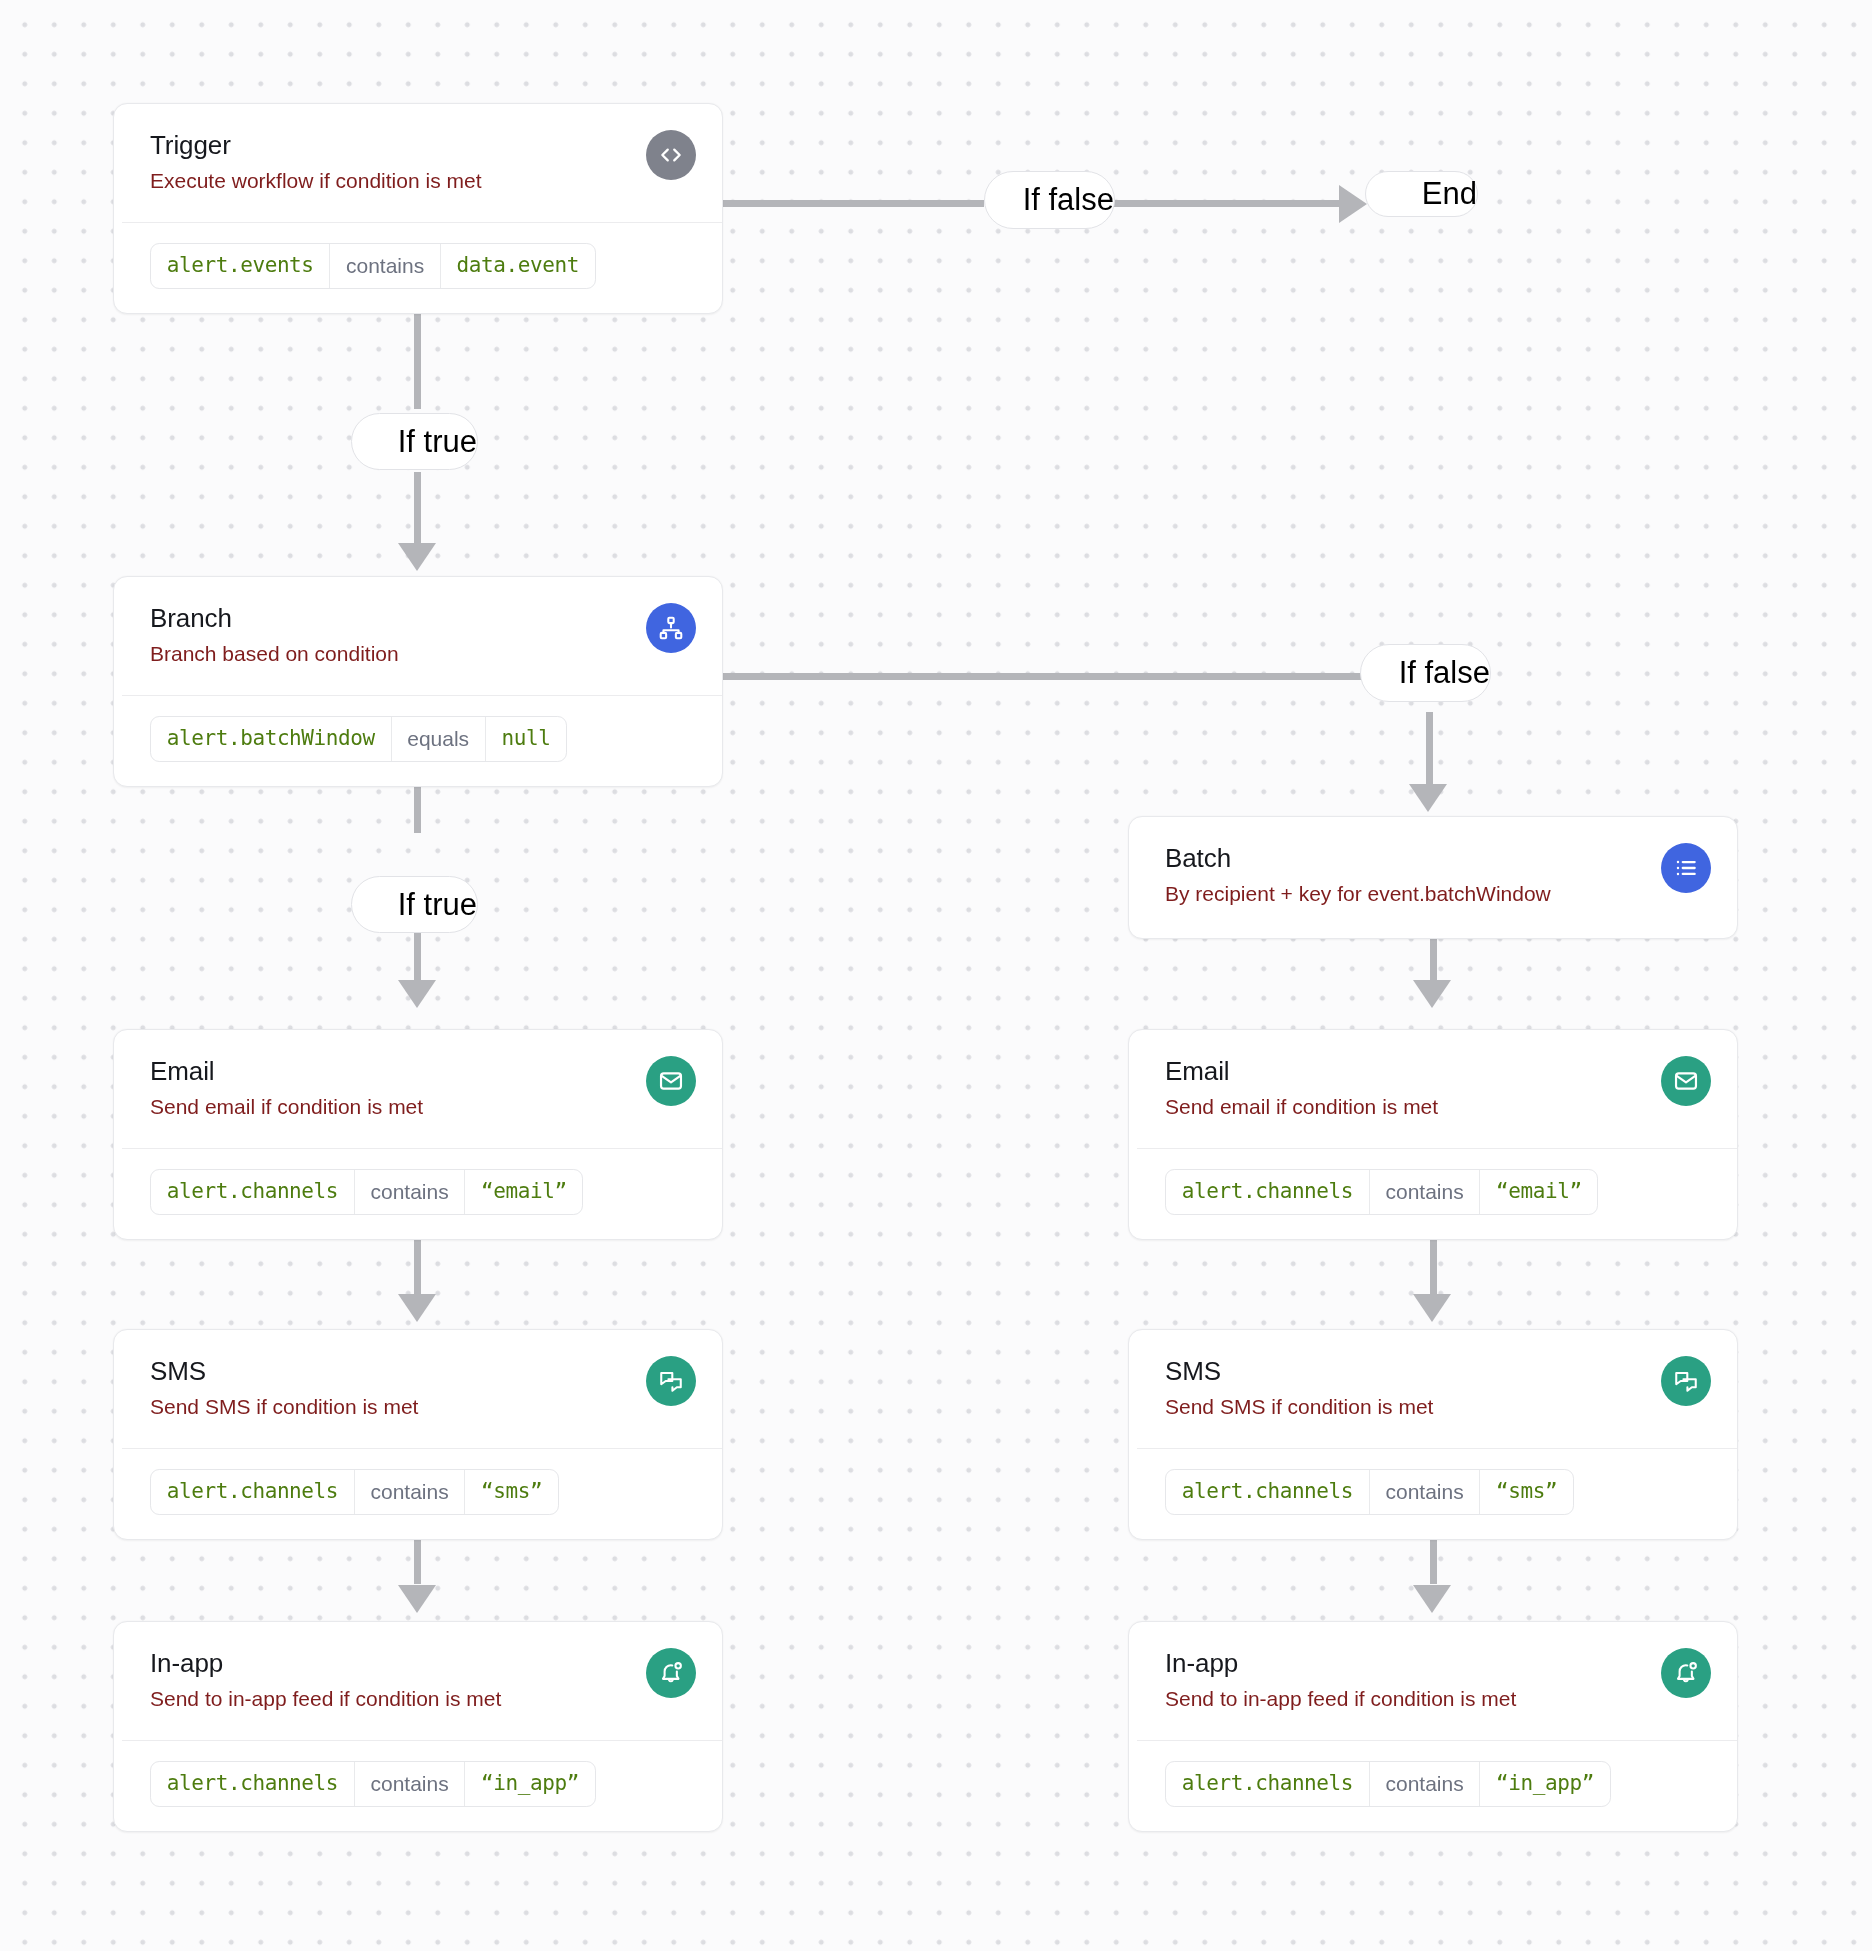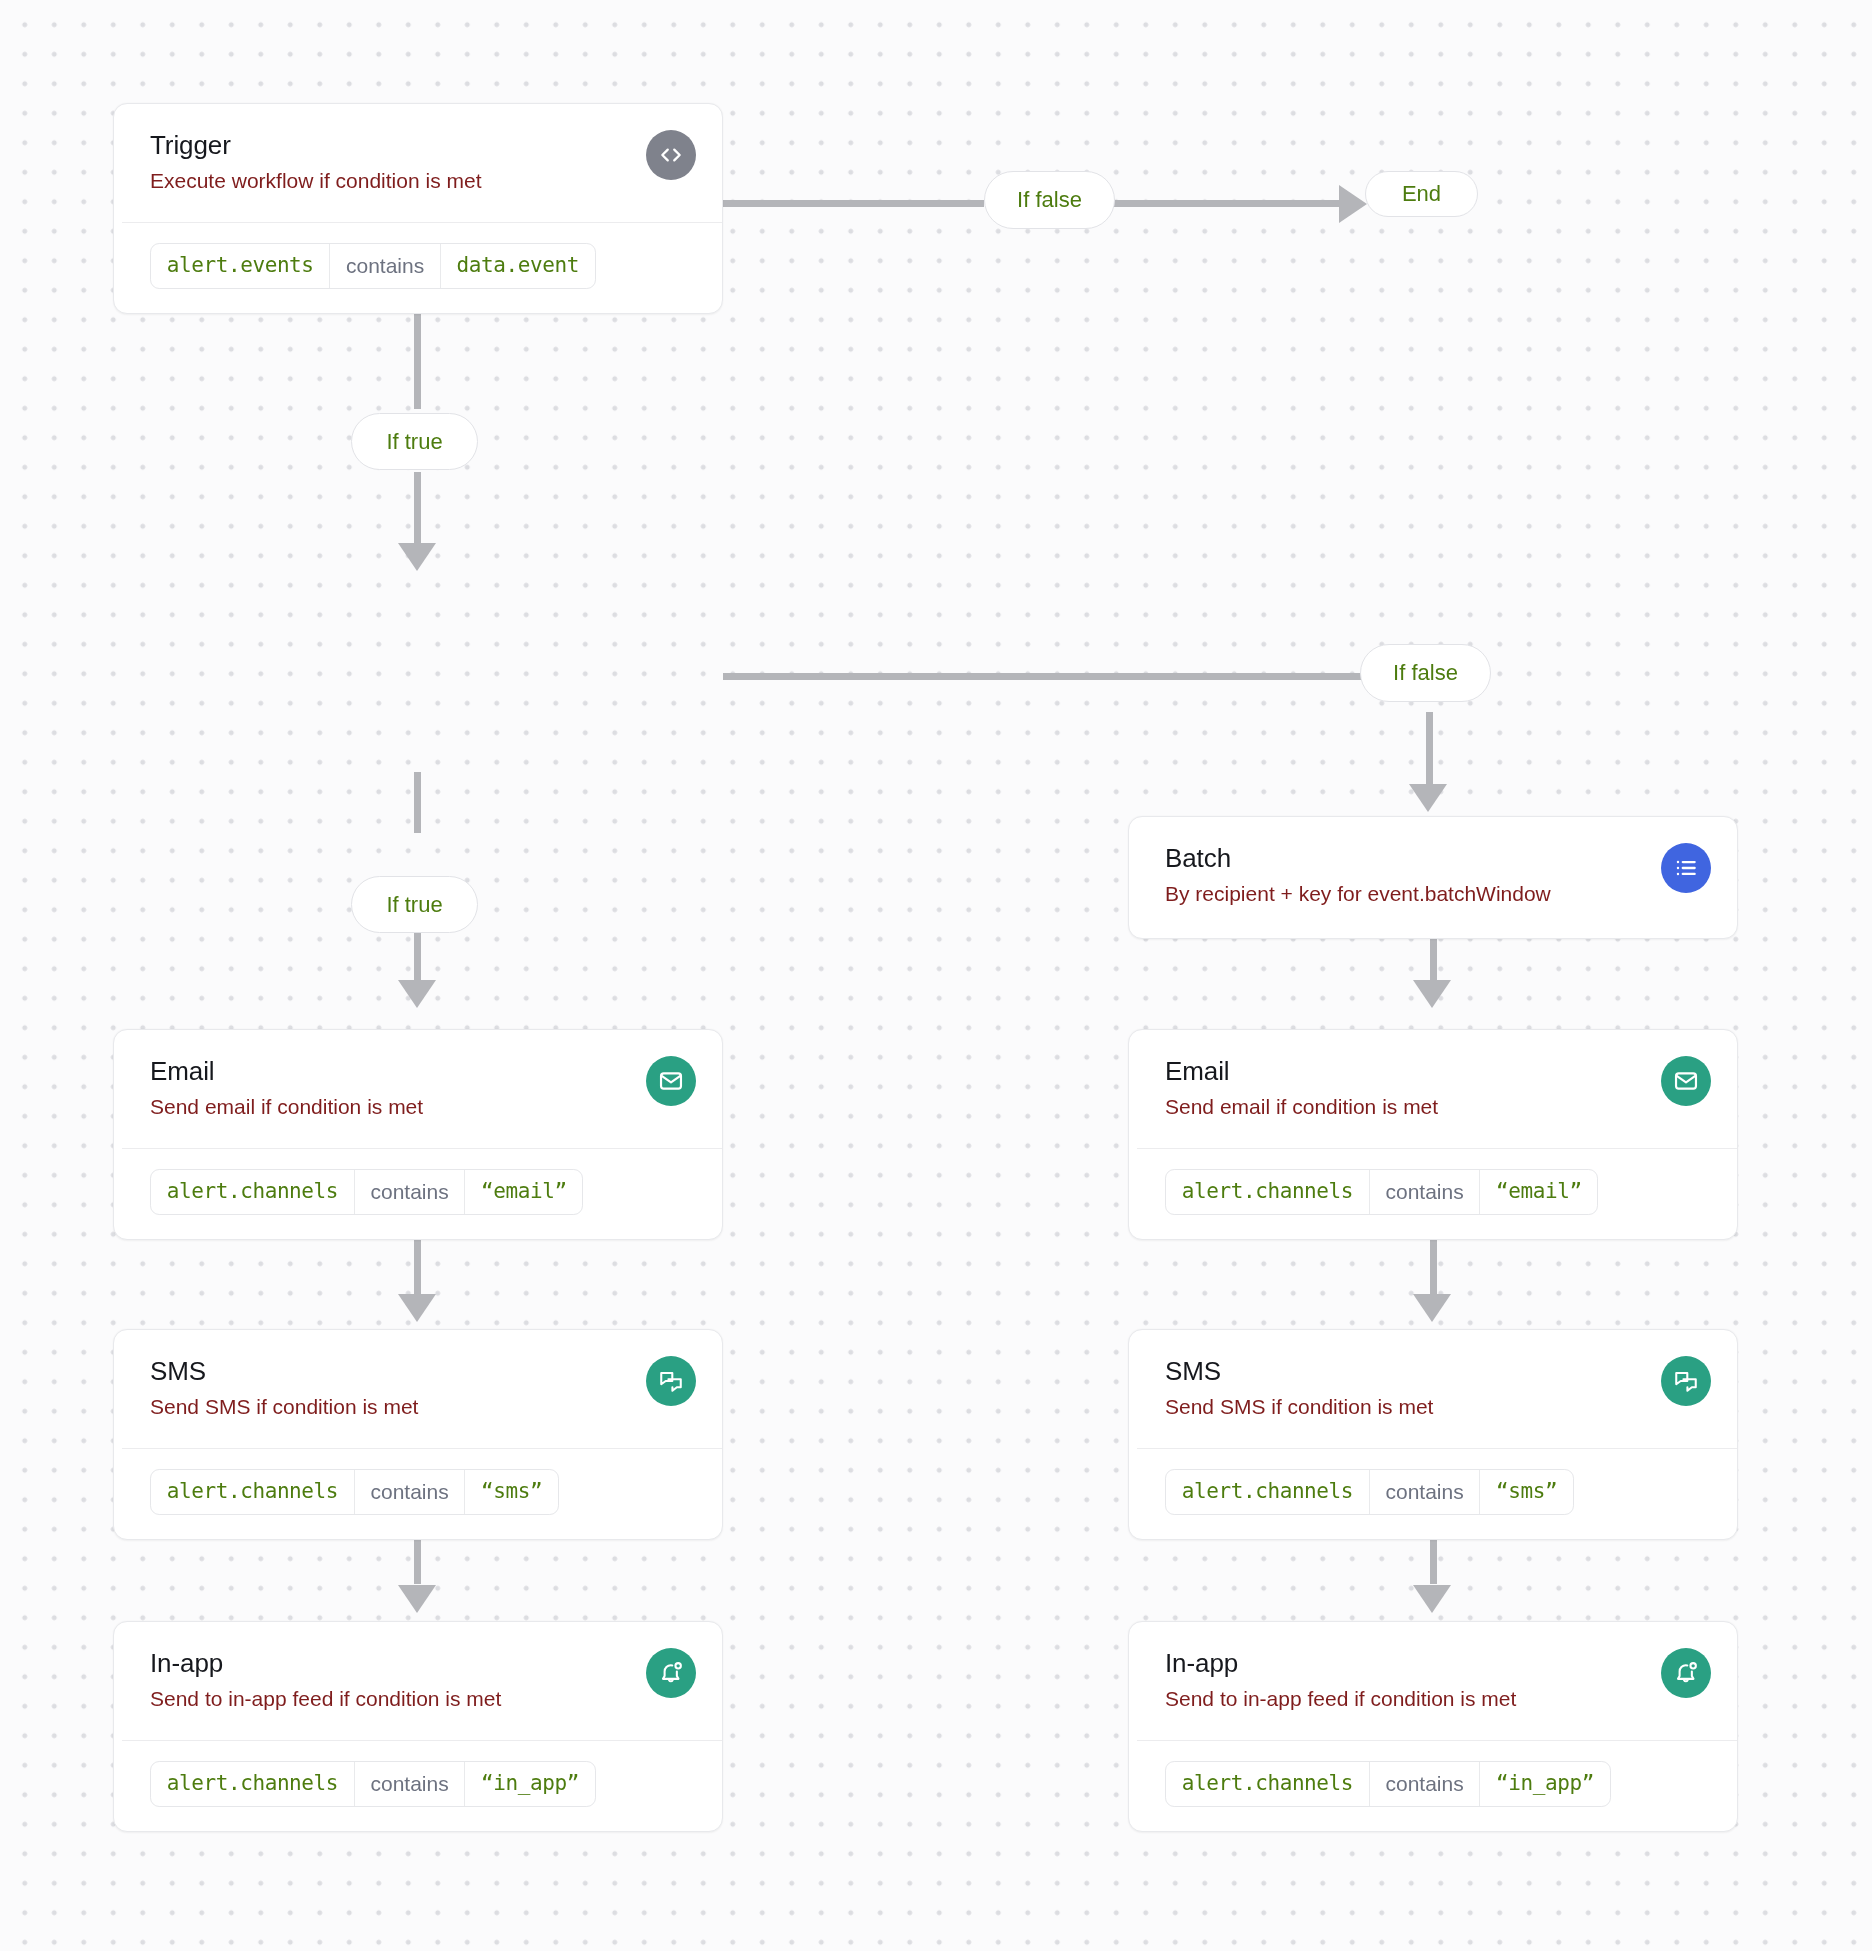--- a/index.html
+++ b/index.html
@@ -97,23 +97,23 @@
   }
 
   
   .pill {
     position: absolute;
     background: #ffffff;
     border: 0.9px solid #e2e3e7;
     border-radius: 922px;
     display: flex;
     align-items: center;
-    justify-content: center;
-    color: #4d7c0f;
-    font-size: 22px;
+    justify-content: flex-end;
+    color: #000000;
+    font-size: 31px;
     box-sizing: border-box;
   }
 
   
   .edge {
     position: absolute;
     background: #b4b5b9;
   }
   .edge-v { width: 6.5px; }
   .edge-h { height: 6.5px; }
@@ -206,20 +206,41 @@
     </div>
     <div class="card-body">
       <div class="cond">
         <span class="operand">alert.events</span>
         <span class="operator">contains</span>
         <span class="operand">data.event</span>
       </div>
     </div>
   </div>
 
+  <div class="card" style="left:113px; top:576px; width:610px;">
+    <div class="card-head">
+      <div class="card-title">Branch</div>
+      <div class="card-sub">Branch based on condition</div>
+      <div class="card-icon" style="background:#4065e0;">
+        <svg width="26" height="26" viewBox="0 0 24 24" fill="none" stroke="#ffffff" stroke-width="1.9" stroke-linecap="round" stroke-linejoin="round">
+          <rect x="9.5" y="2.5" width="5" height="5" rx="1"></rect>
+          <rect x="2.5" y="16.5" width="5" height="5" rx="1"></rect>
+          <rect x="16.5" y="16.5" width="5" height="5" rx="1"></rect>
+          <path d="M12 7.5v4M5 16.5v-2.5h14v2.5"></path>
+        </svg>
+      </div>
+    </div>
+    <div class="card-body">
+      <div class="cond">
+        <span class="operand">alert.batchWindow</span>
+        <span class="operator">equals</span>
+        <span class="operand">null</span>
+      </div>
+    </div>
+  </div>
 
   <div class="card" style="left:1128px; top:816px; width:610px;">
     <div class="card-head" style="padding-bottom:31px;">
       <div class="card-title">Batch</div>
       <div class="card-sub">By recipient + key for event.batchWindow</div>
       <div class="card-icon" style="background:#4065e0;">
         <svg width="26" height="26" viewBox="0 0 24 24" fill="none" stroke="#ffffff" stroke-width="2.1" stroke-linecap="round" stroke-linejoin="round">
           <line x1="9" y1="6.5" x2="20" y2="6.5"></line>
             <line x1="9" y1="12" x2="20" y2="12"></line>
             <line x1="9" y1="17.5" x2="20" y2="17.5"></line>

